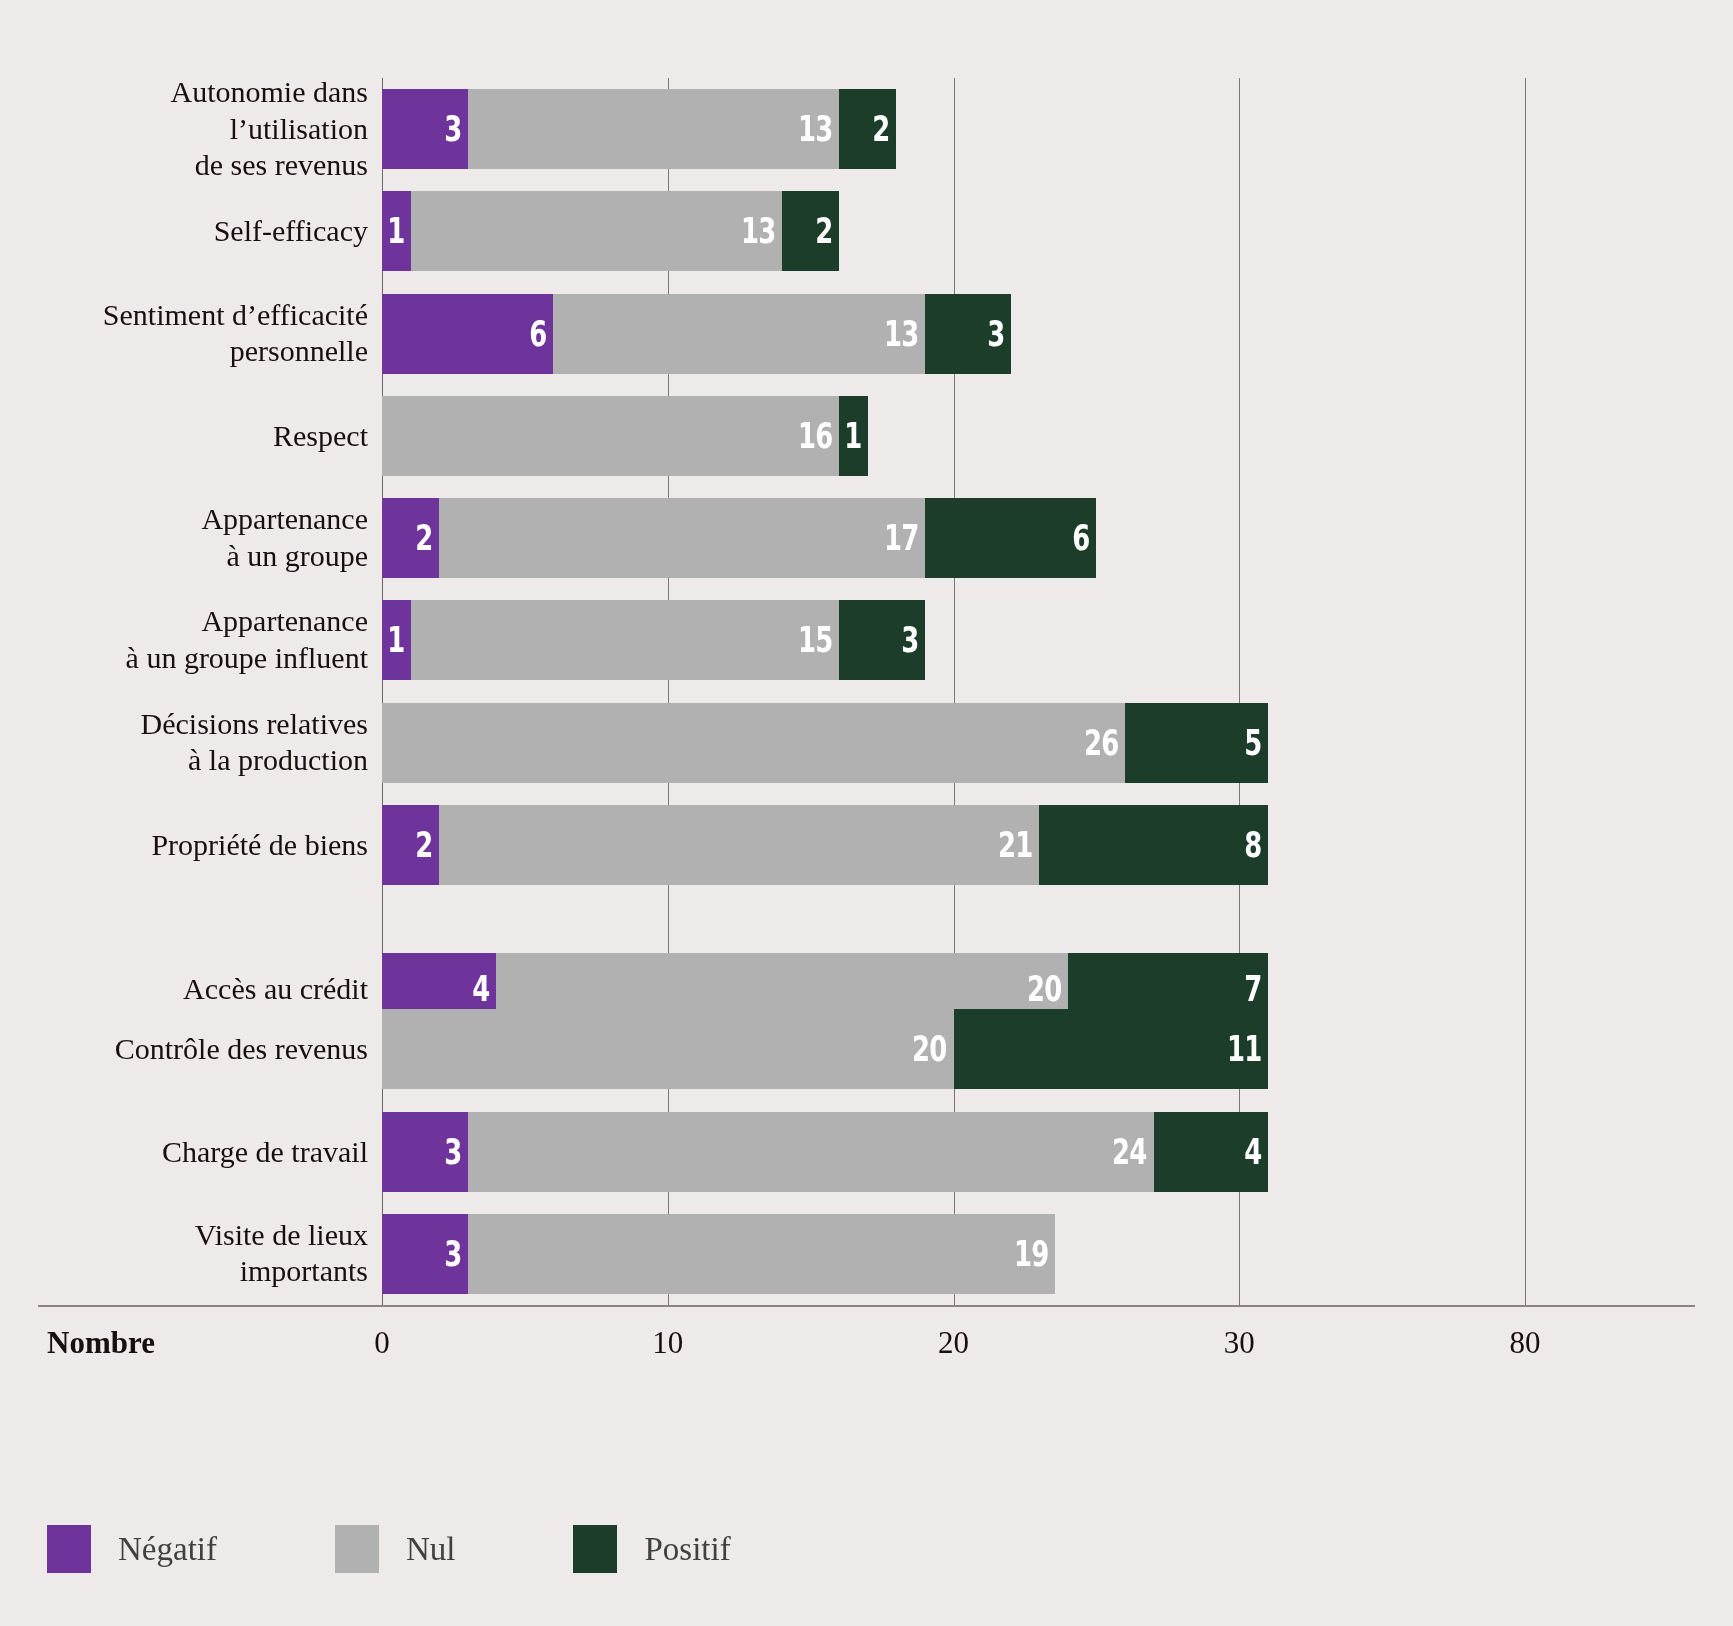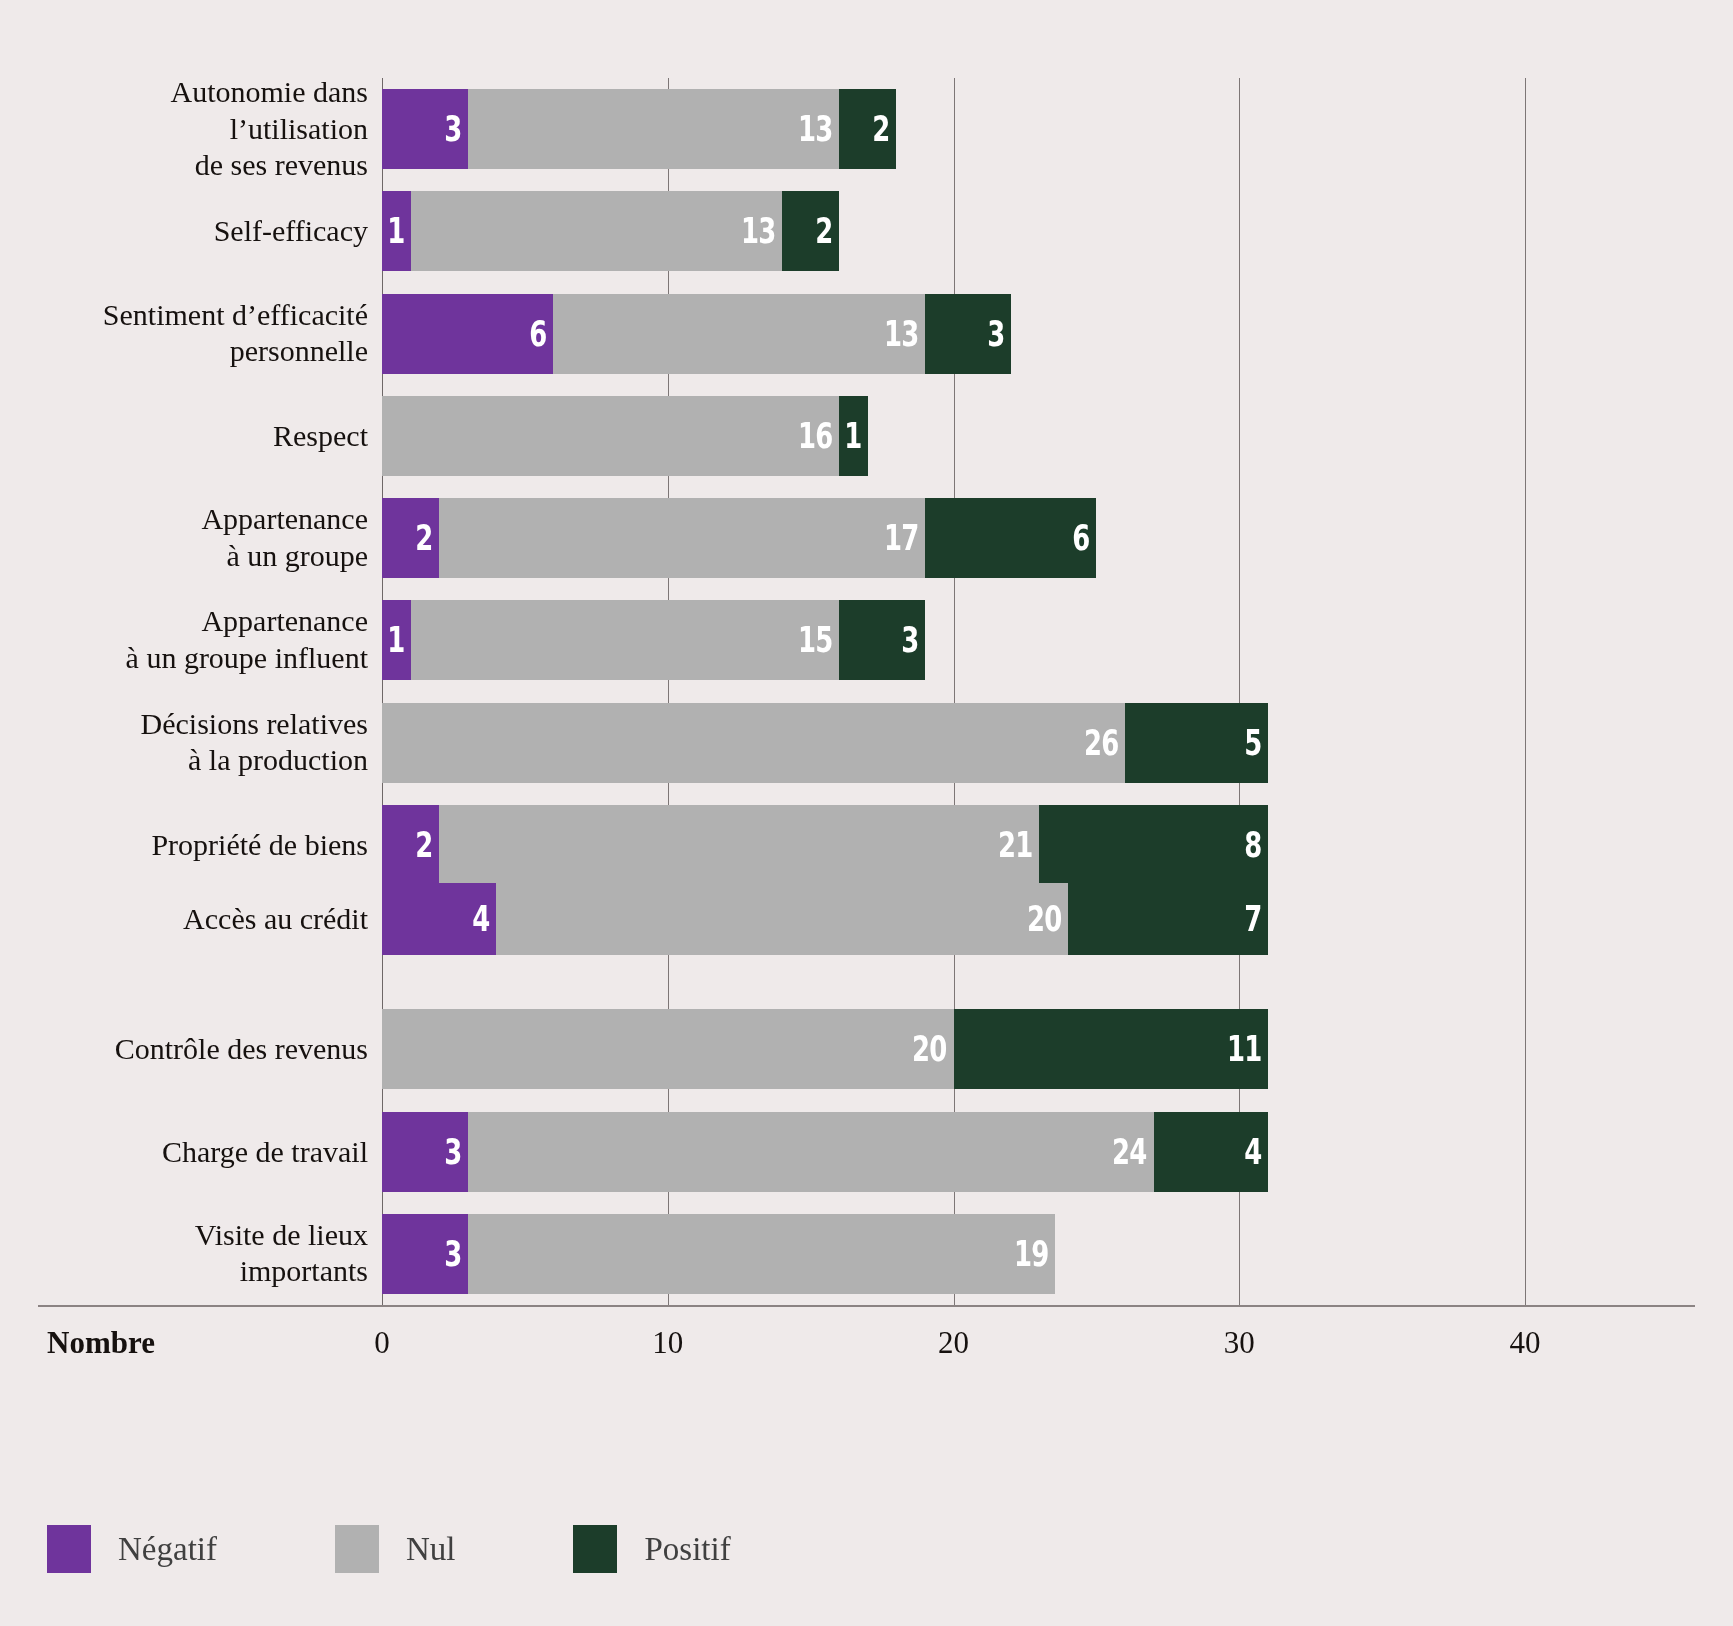--- a/index.html
+++ b/index.html
@@ -265,21 +265,21 @@
               <span class="seg-val">2</span>
             </div>
             <div class="seg nul" style="width: 600.075px;">
               <span class="seg-val">21</span>
             </div>
             <div class="seg pos" style="width: 228.6px;">
               <span class="seg-val">8</span>
             </div>
           </div>
         </div>
-        <div class="row" style="top: 883px; height: 72px;">
+        <div class="row" style="top: 953px; height: 72px;">
           <div class="row-label">Accès au crédit</div>
           <div class="bars">
             <div class="seg neg" style="width: 114.3px;">
               <span class="seg-val">4</span>
             </div>
             <div class="seg nul" style="width: 571.5px;">
               <span class="seg-val">20</span>
             </div>
             <div class="seg pos" style="width: 200.025px;">
               <span class="seg-val">7</span>
@@ -323,21 +323,21 @@
             </div>
           </div>
         </div>
       </div>
     <div id="baseline"></div>
     <div id="ticks">
         <div class="tick" style="left: 382px;">0</div>
         <div class="tick" style="left: 667.75px;">10</div>
         <div class="tick" style="left: 953.5px;">20</div>
         <div class="tick" style="left: 1239.25px;">30</div>
-        <div class="tick" style="left: 1525px;">40</div>
+        <div class="tick" style="left: 1525px;">80</div>
       </div>
     <div id="axis-title">Nombre</div>
     <div id="legend">
         <div class="legend-item">
           <div class="legend-swatch neg"></div>
           <div class="legend-label">Négatif</div>
         </div>
         <div class="legend-item">
           <div class="legend-swatch nul"></div>
           <div class="legend-label">Nul</div>

